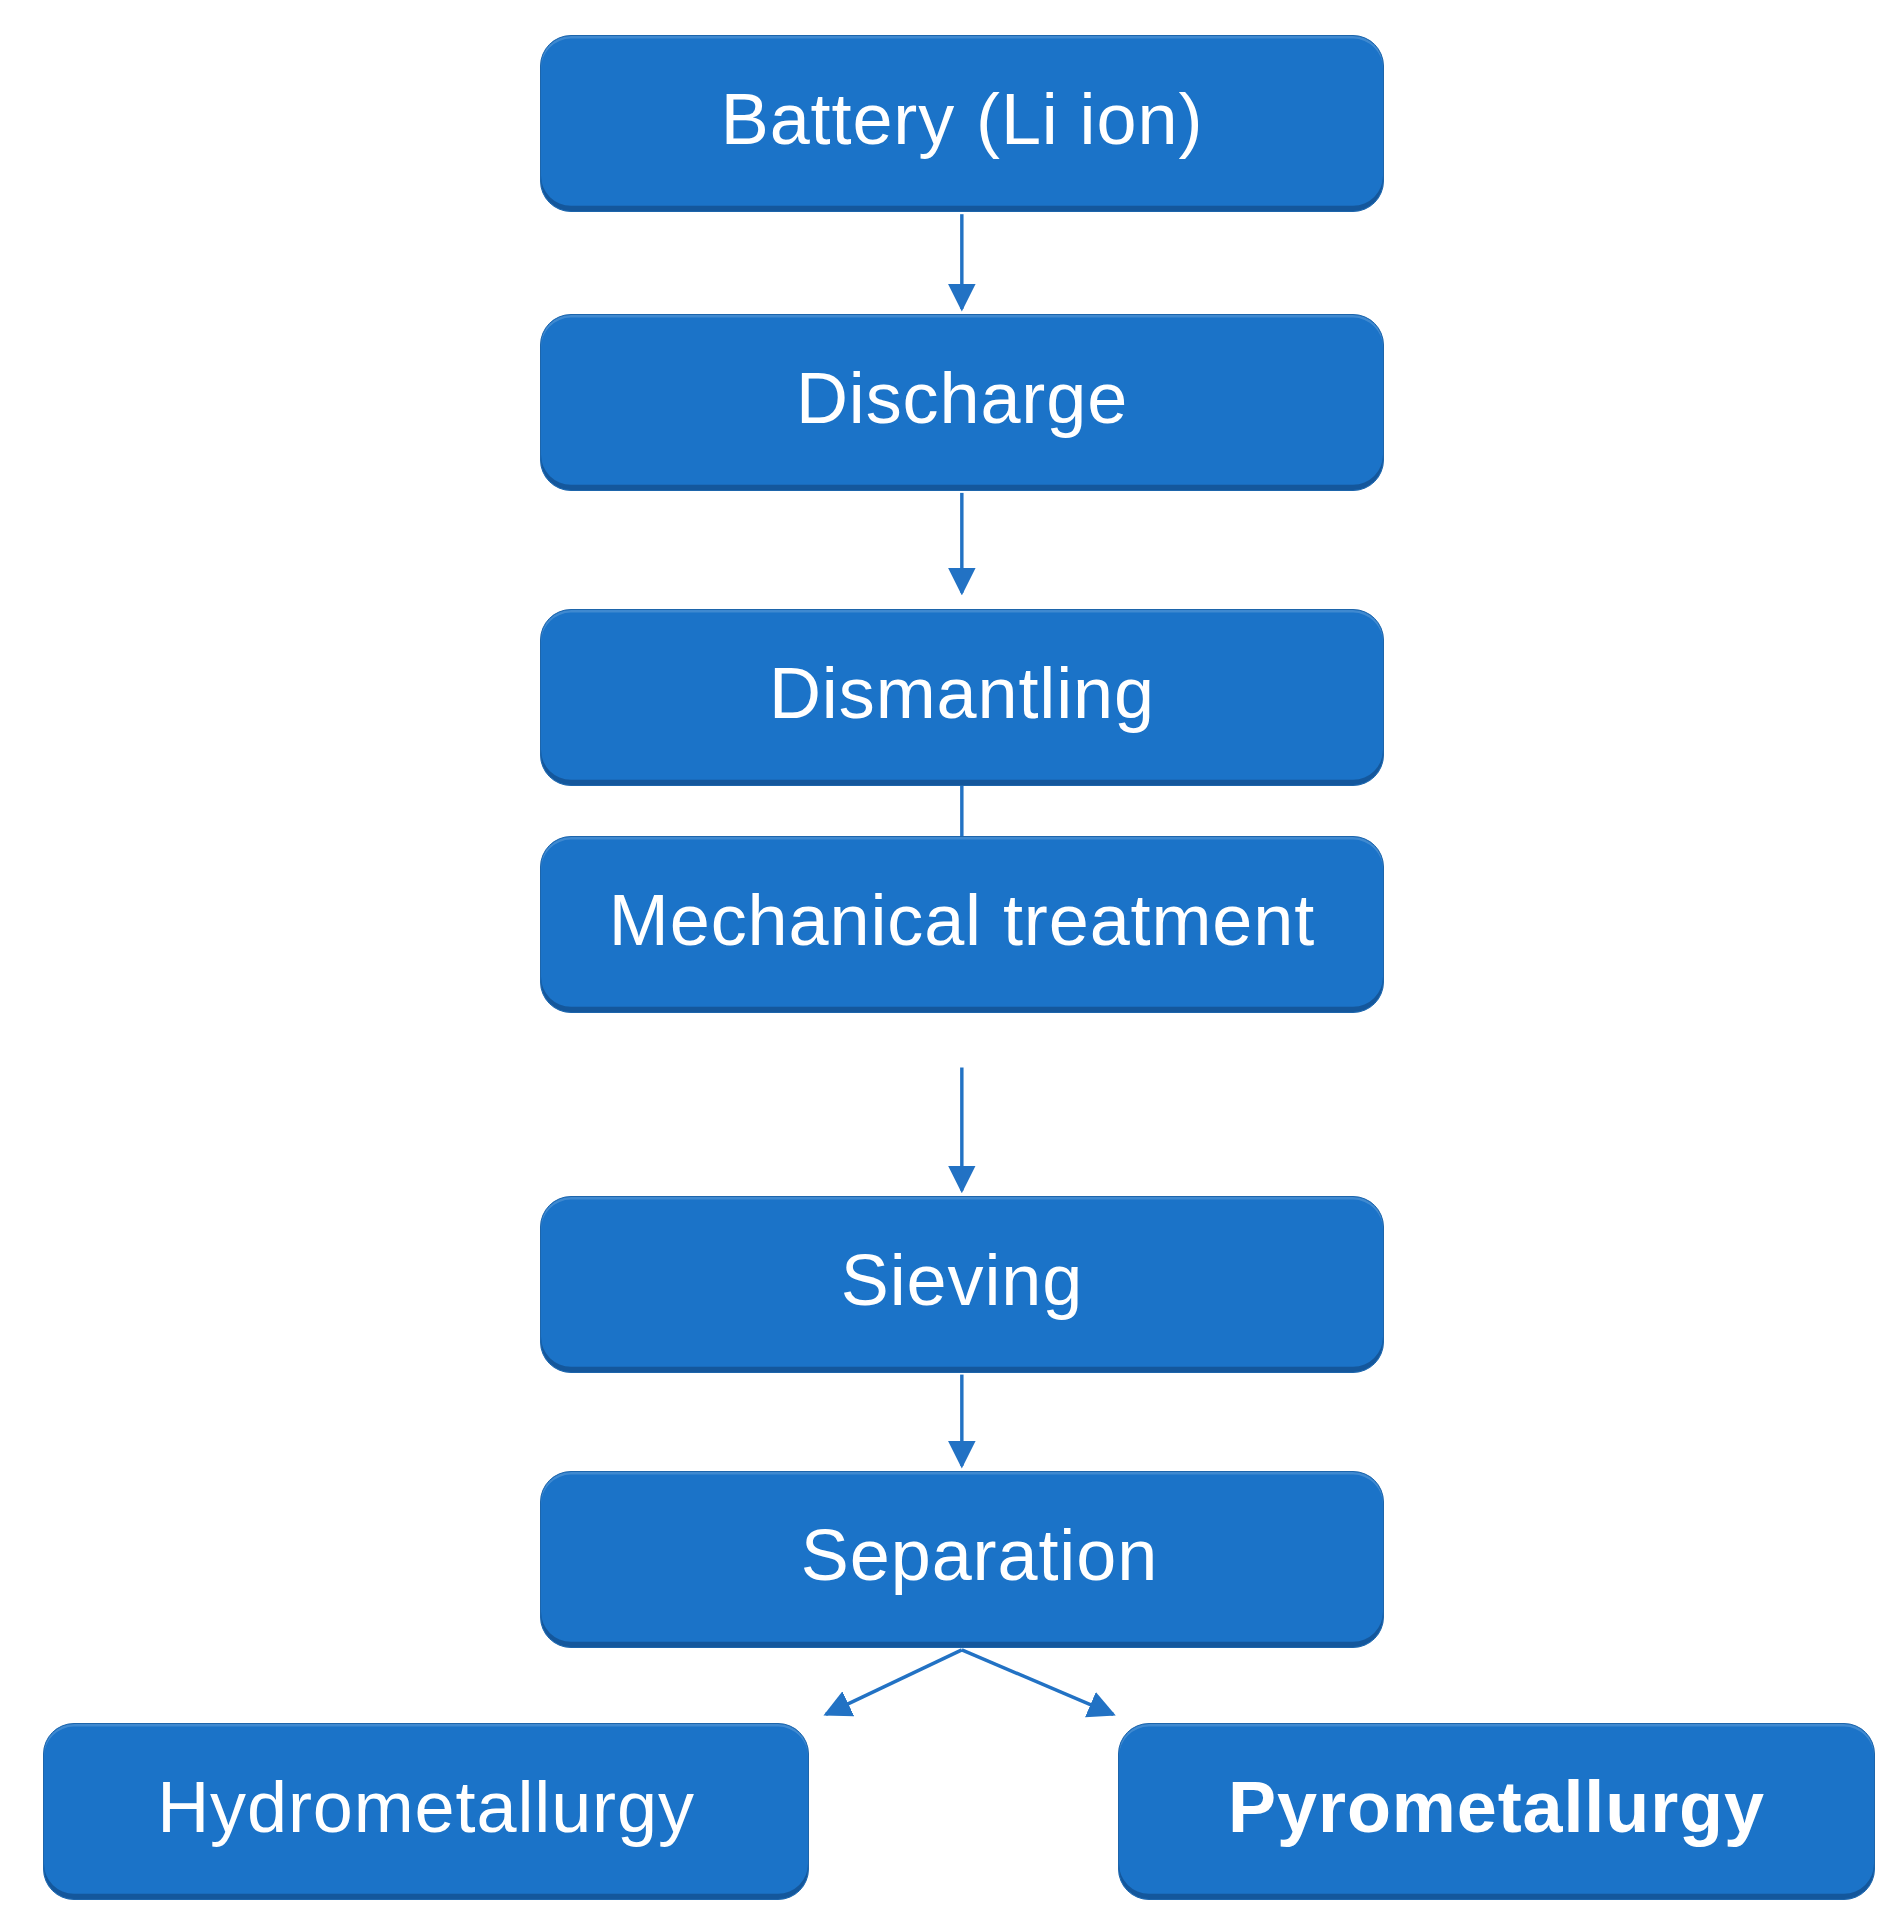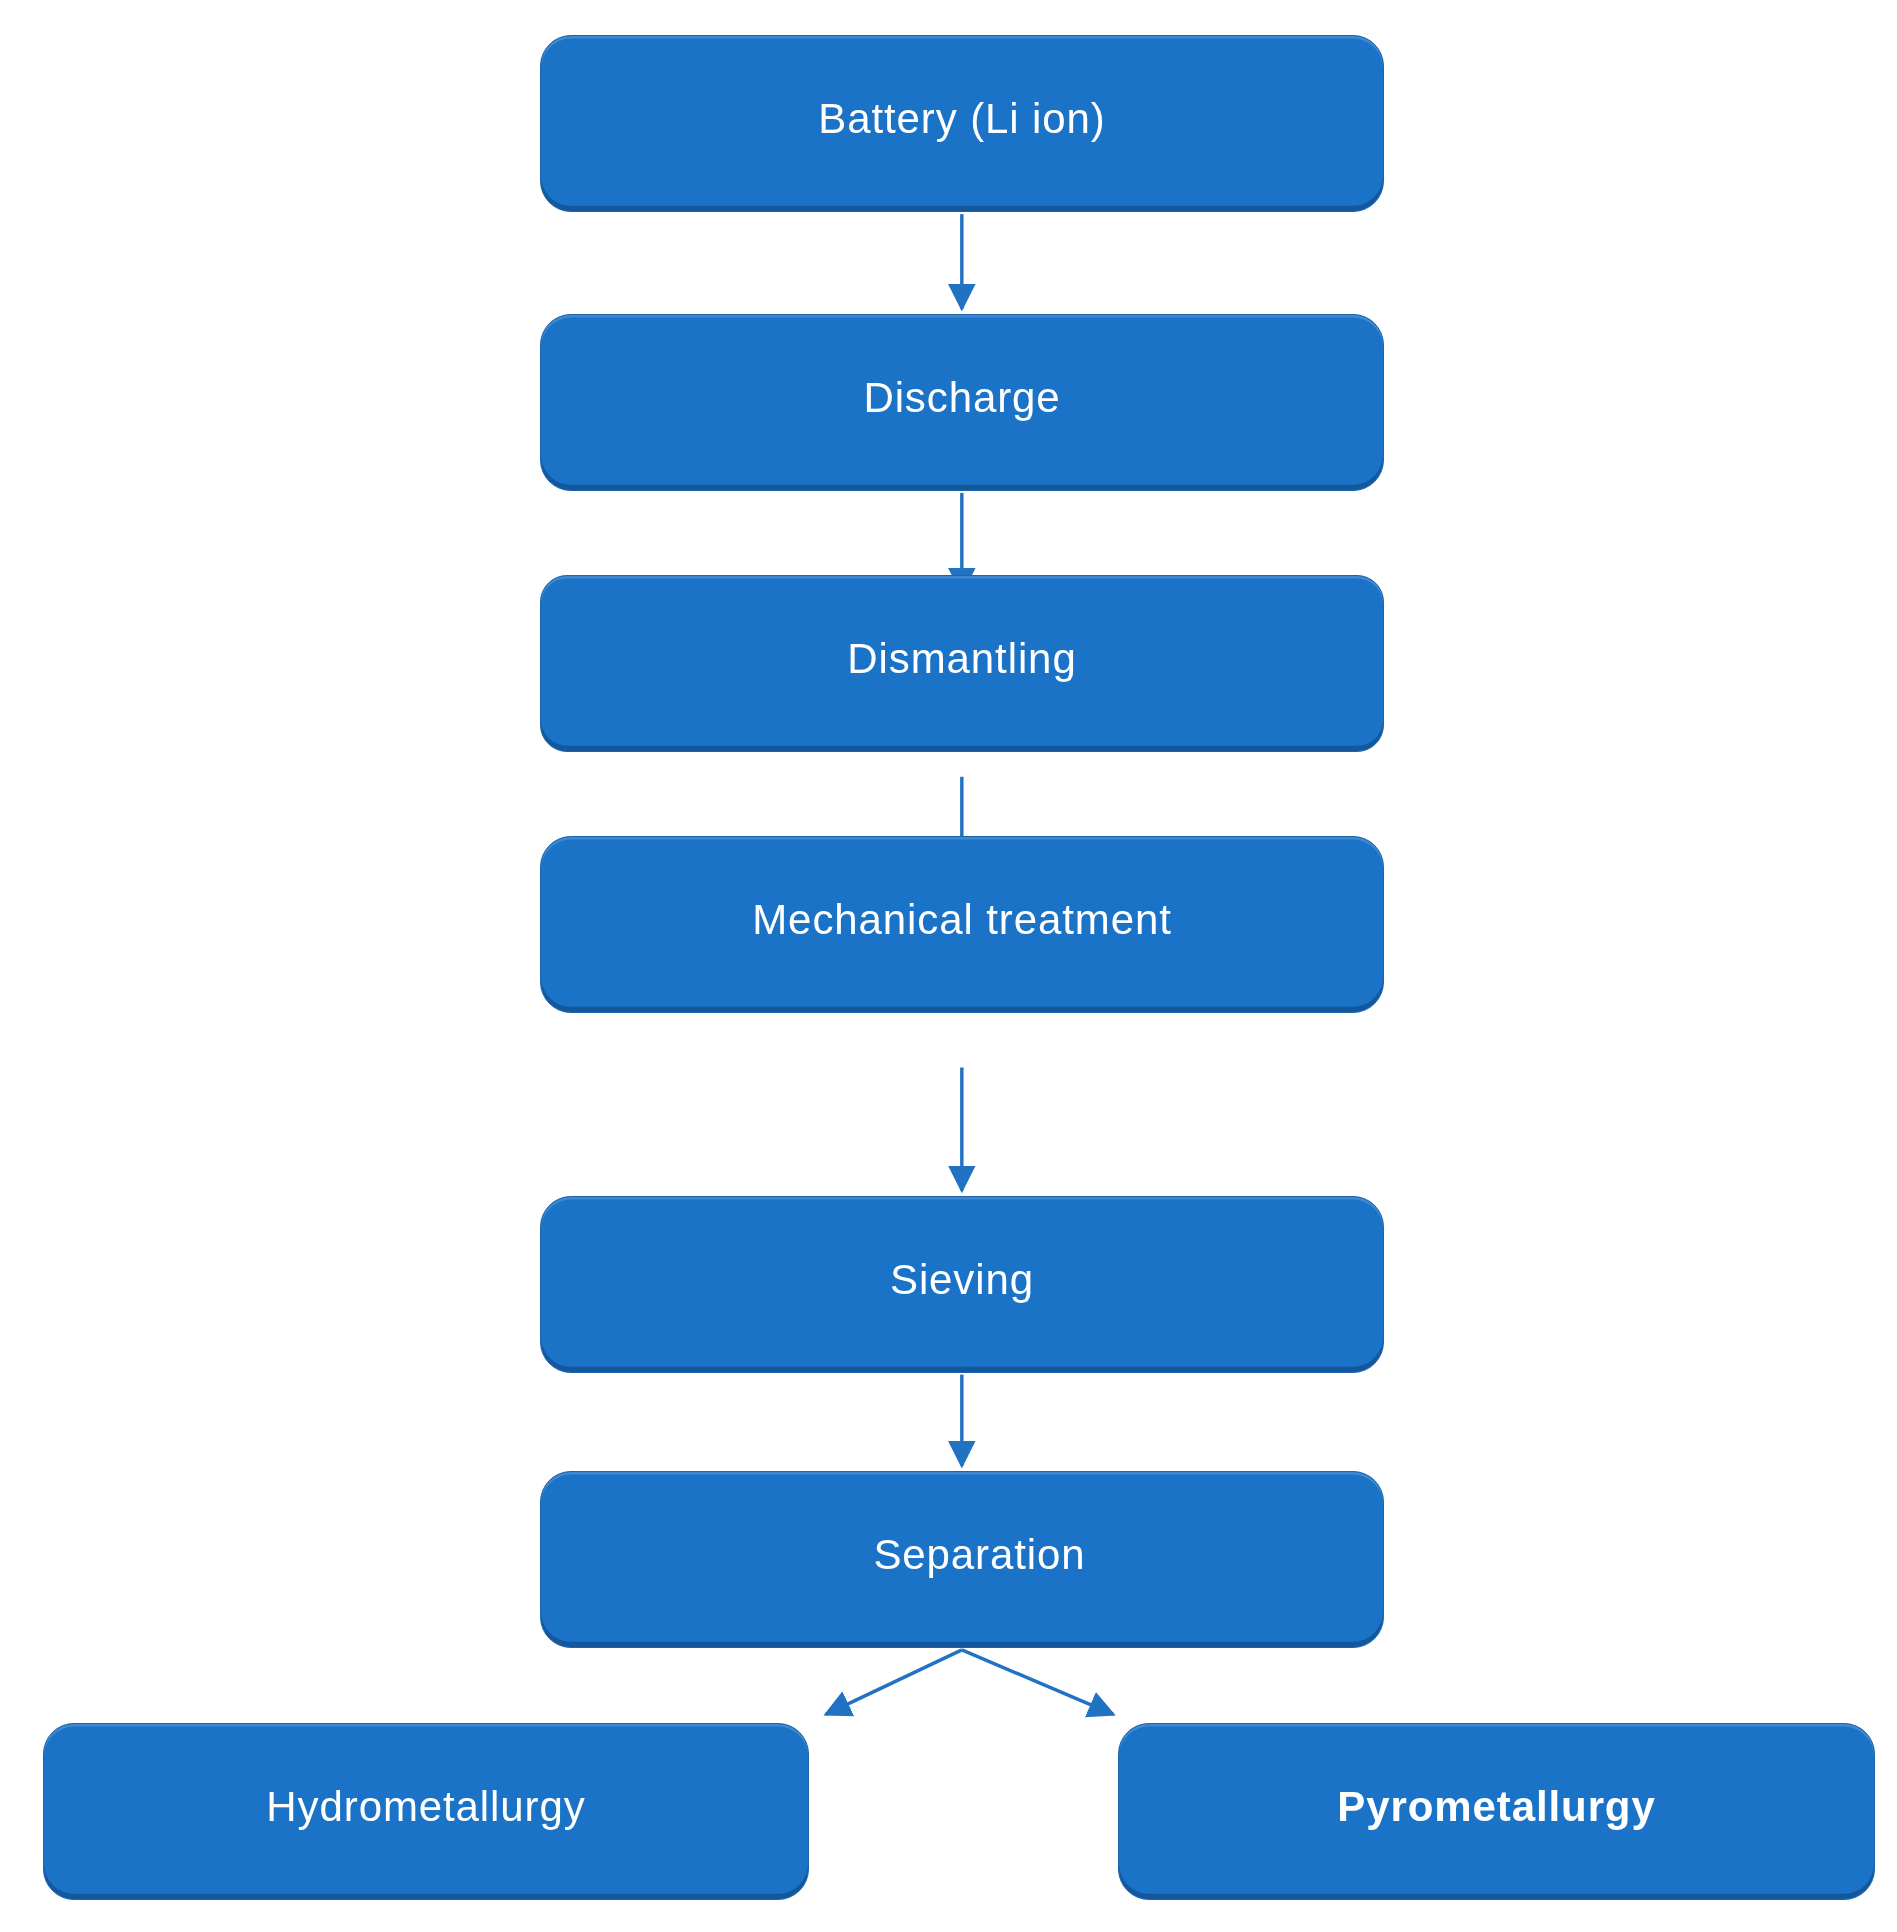--- a/index.html
+++ b/index.html
@@ -30,31 +30,31 @@
     border: 1.7px solid #1d65ab;
     border-radius: 31px;
     box-sizing: border-box;
     display: flex;
     align-items: center;
     justify-content: center;
     box-shadow: inset 0 2.6px 0 rgba(255,255,255,0.16), inset 0 -5.2px 0 rgba(12,50,96,0.42);
   }
   .node .label {
     color: #ffffff;
-    font-size: 42px;
+    font-size: 72px;
     letter-spacing: 0.9px;
     white-space: nowrap;
     text-align: center;
     transform: translateY(-5.2px);
   }
   
   .main { left: 540px; width: 844px; }
   .n-battery     { top: 35px;   }
   .n-discharge   { top: 314px;  }
-  .n-dismantling { top: 575px; border-radius: 27px;  }
+  .n-dismantling { top: 609px;  }
   .n-mechanical  { top: 836px; }
   .n-sieving     { top: 1196px; justify-content: center; }
   .n-separation  { top: 1471px; padding-left: 35px; }
   
   .n-hydro { left: 43px;   top: 1723px; width: 766px; }
   .n-pyro  { left: 1118px; top: 1723px; width: 757px; font-weight: bold; }
 </style>
 </head>
 <body>
 

